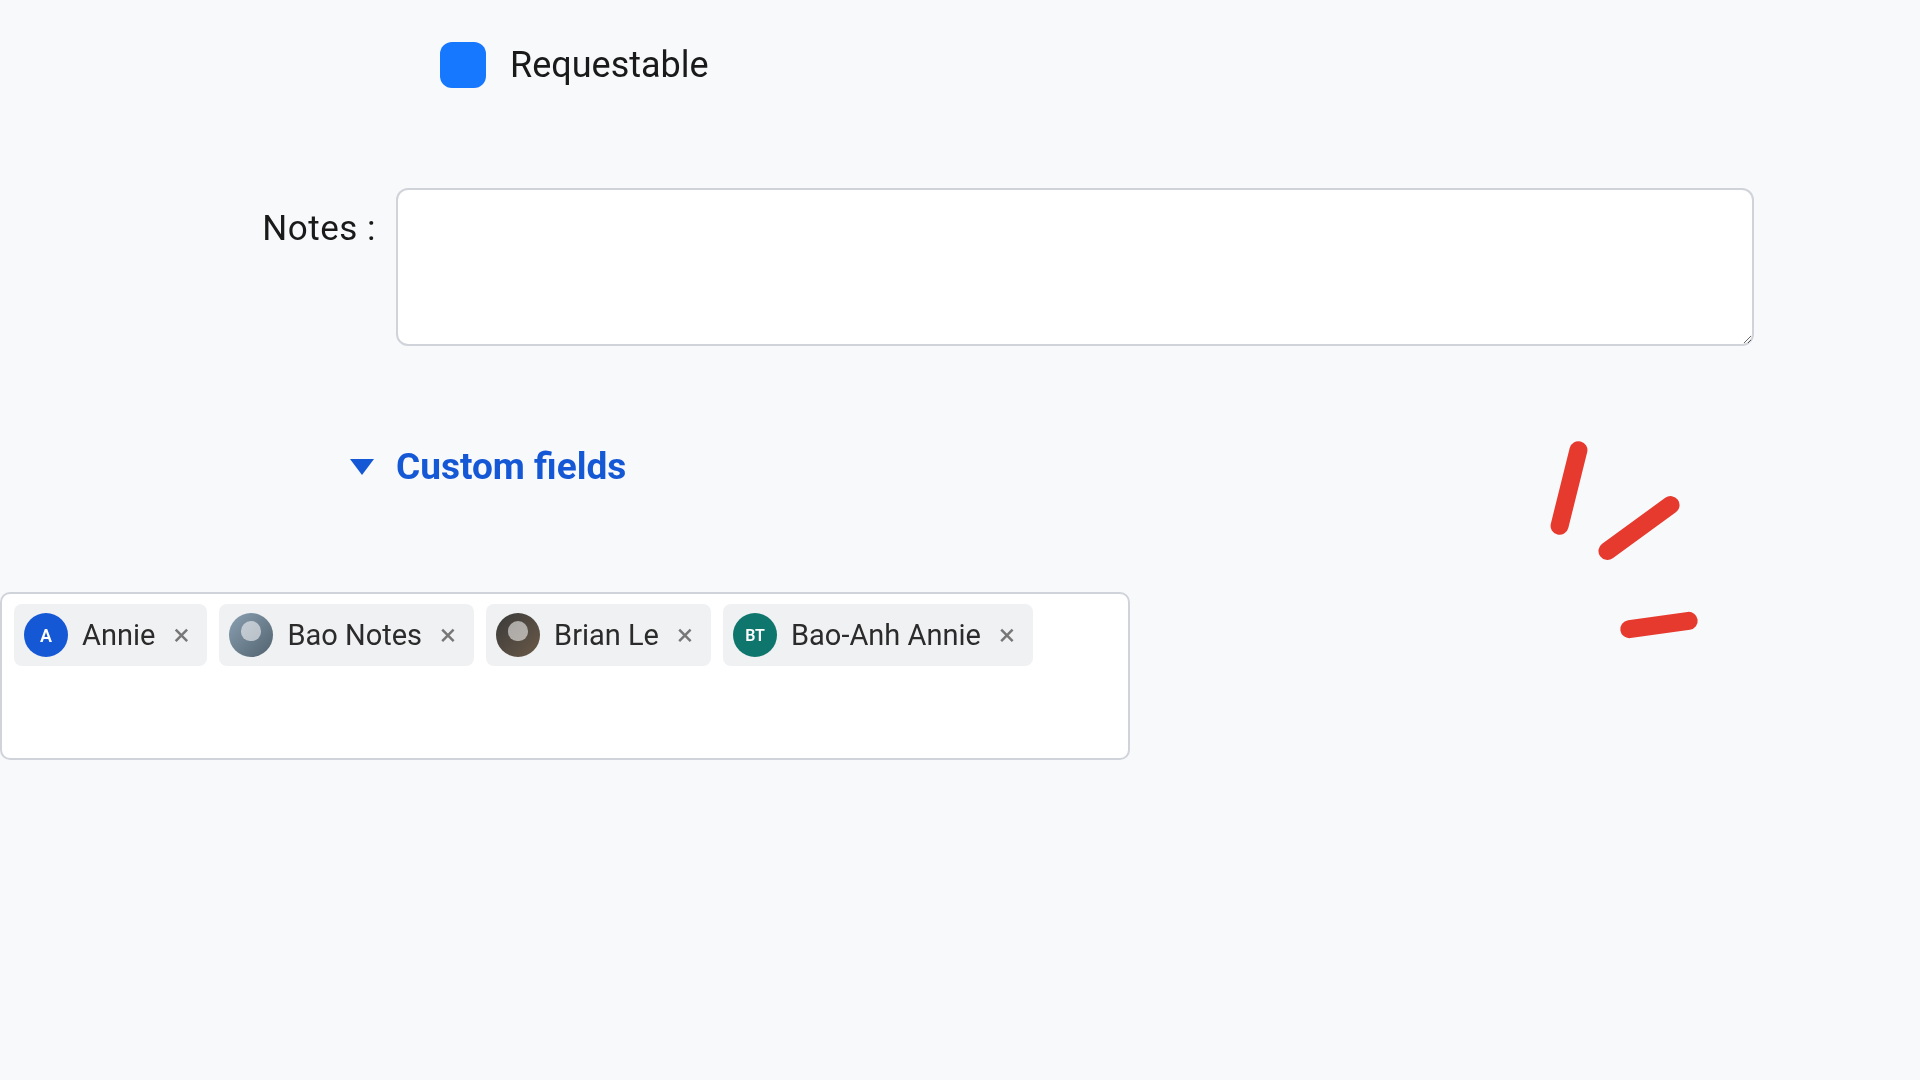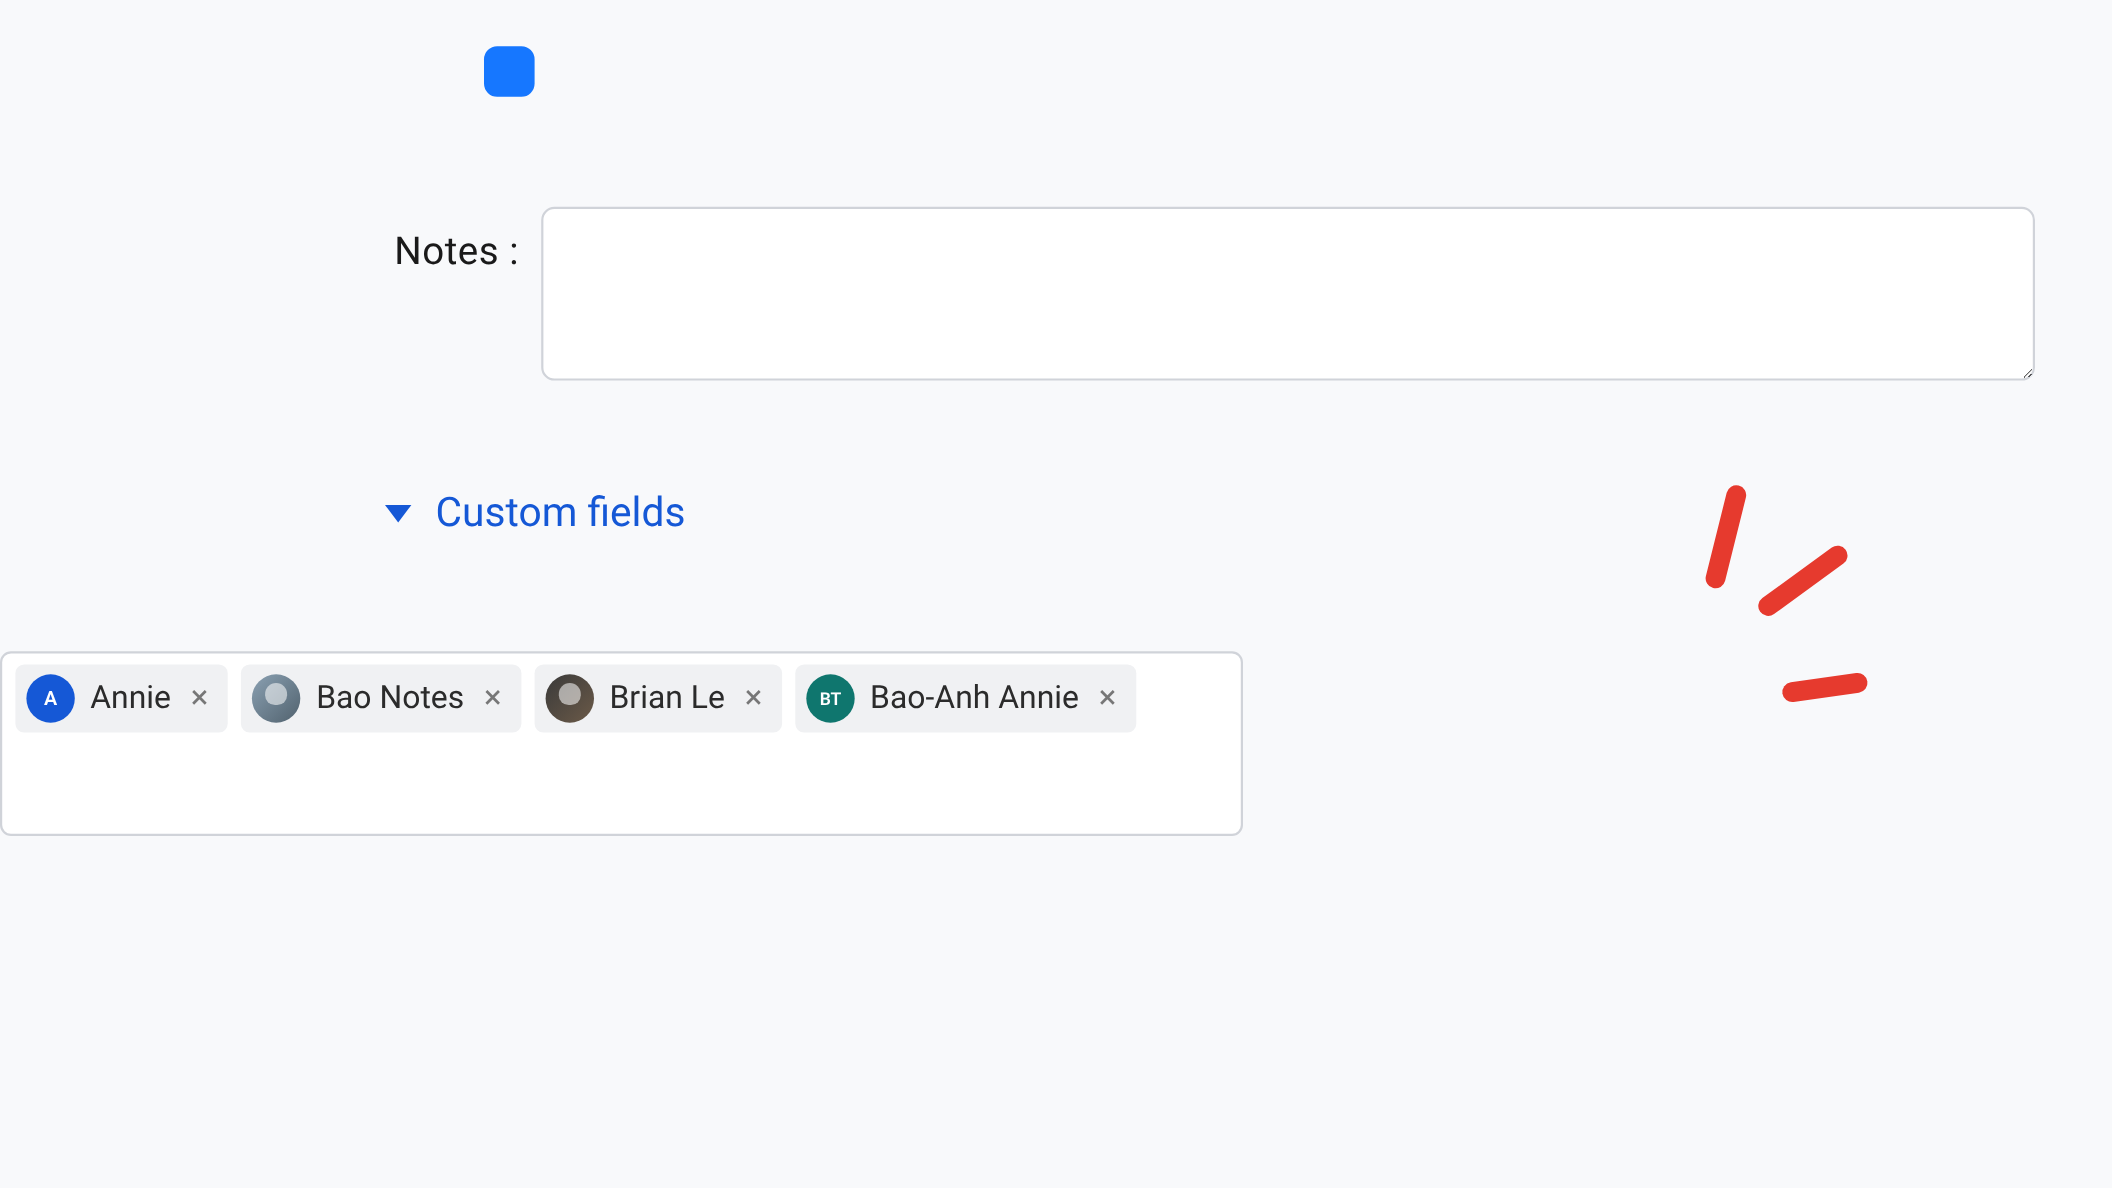--- a/index.html
+++ b/index.html
@@ -9,21 +9,21 @@
     width: 1920px;
     height: 1080px;
     overflow: hidden;
     position: relative;
   }
   .form-row {
     display: flex;
     align-items: flex-start;
   }
   .label-col {
-    width: 492px;
+    width: 396px;
     text-align: right;
     padding-right: 20px;
     font-size: 35px;
     color: #1a1a1a;
     letter-spacing: 0.5px;
   }
   
   .checkbox-row {
     position: absolute;
     top: 42px;
@@ -80,21 +80,21 @@
     cursor: pointer;
   }
   .caret-down {
     width: 0; height: 0;
     border-left: 12px solid transparent;
     border-right: 12px solid transparent;
     border-top: 16px solid #1558d6;
   }
   .custom-fields-label {
     font-size: 37px;
-    font-weight: 400;
+    font-weight: 700;
     color: #1558d6;
   }
   
   .select-users-row {
     position: absolute;
     top: 592px;
     left: 0;
     display: flex;
     align-items: flex-start;
   }
@@ -175,20 +175,21 @@
   .s2 { width: 18px; height: 96px; left: 90px; top: 40px; transform: rotate(54deg); }
   .s3 { width: 18px; height: 78px; left: 110px; top: 146px; transform: rotate(82deg); }
 </style>
 </head>
 <body>
 
 <div class="form-row checkbox-row">
   <div class="label-col"></div>
   <div class="checkbox-wrap">
     <span class="checkbox"></span>
+    <span class="checkbox-label">Requestable</span>
   </div>
 </div>
 
 <div class="form-row notes-row">
   <div class="label-col">Notes :</div>
   <textarea class="notes-area" value="" style=""></textarea>
 </div>
 
 <div class="custom-fields-row">
   <span class="caret-down"></span>

